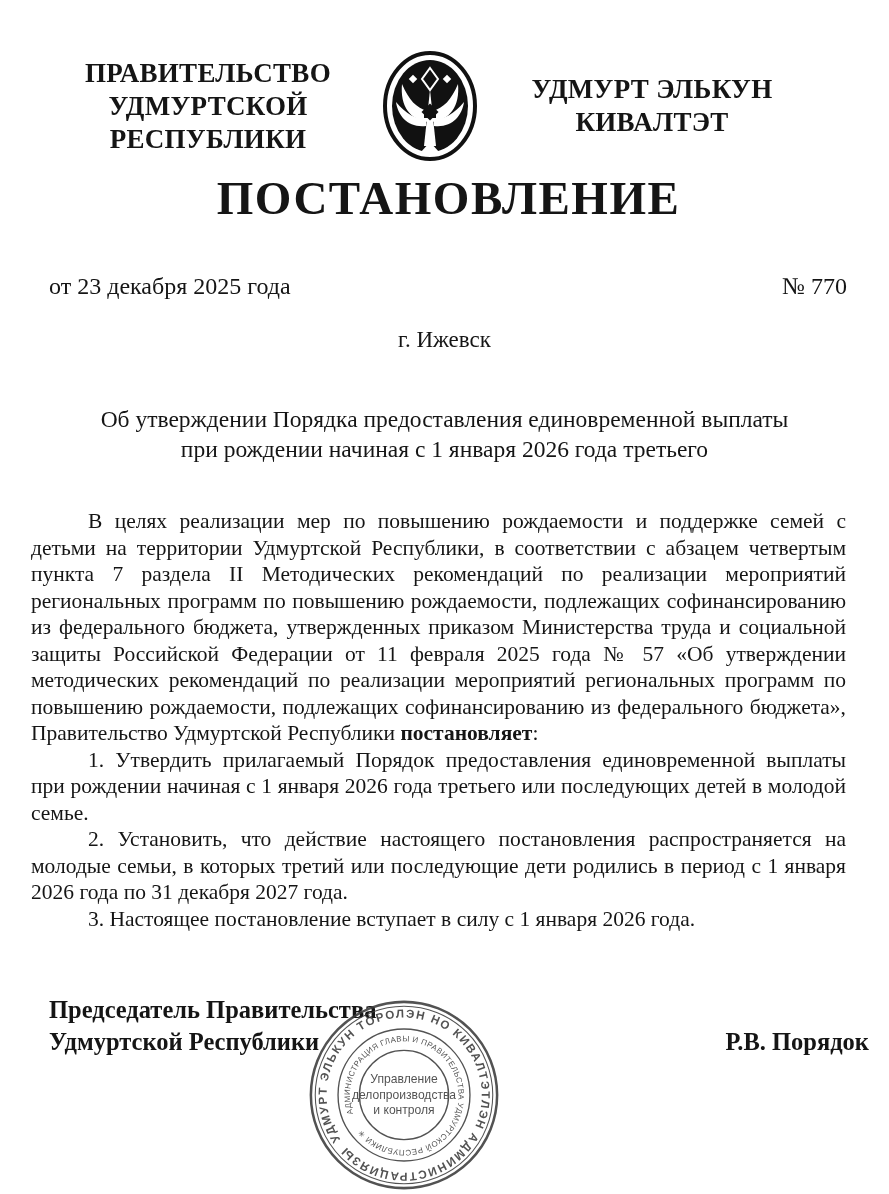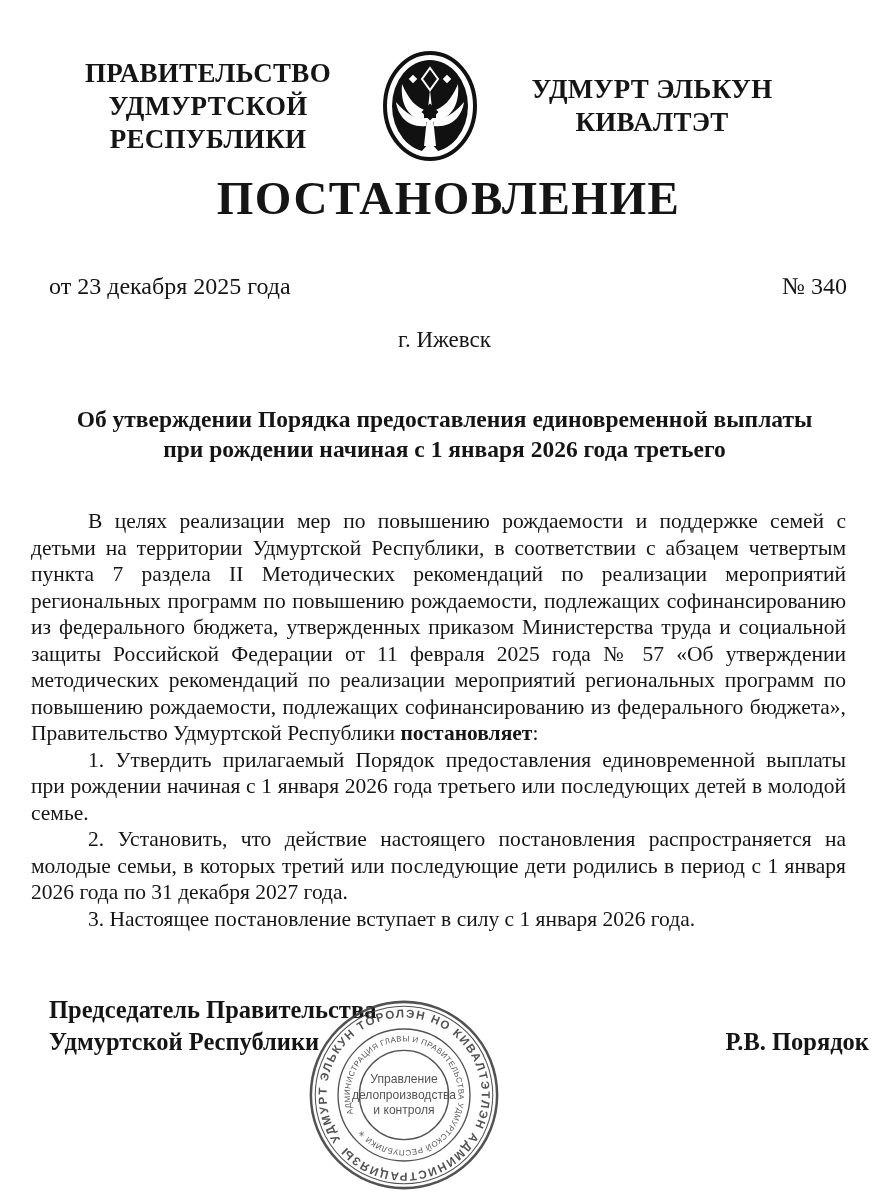--- a/index.html
+++ b/index.html
@@ -50,21 +50,21 @@
   .city-line {
     margin-top:26px;
     text-align:center;
     font-size:23px;
     line-height:28px;
   }
   
   .subject {
     margin-top:50px;
     text-align:center;
-    font-weight:bold;
+    font-weight:normal;
     font-size:23.5px;
     line-height:30px;
   }
   
   .body-text {
     margin-top:44px;
     padding:0 43px 0 31px;
     font-size:21.5px;
     line-height:26.5px;
     text-align:justify;
@@ -132,21 +132,21 @@
     <div class="org-name">
       <div>УДМУРТ ЭЛЬКУН</div>
       <div>КИВАЛТЭТ</div>
     </div>
   </div>
 
   <div class="doc-title">ПОСТАНОВЛЕНИЕ</div>
 
   <div class="meta-row">
     <span>от 23 декабря 2025 года</span>
-    <span>№ 340</span>
+    <span>№ 770</span>
   </div>
 
   <div class="city-line">г. Ижевск</div>
 
   <div class="subject">
     <div>Об утверждении Порядка предоставления единовременной выплаты</div>
     <div>при рождении начиная с 1 января 2026 года третьего</div>
   </div>
 
   <div class="body-text">

